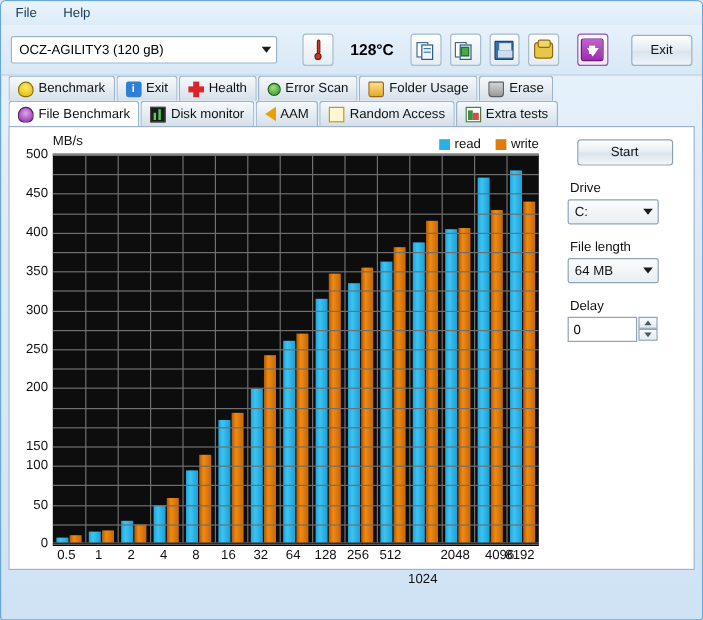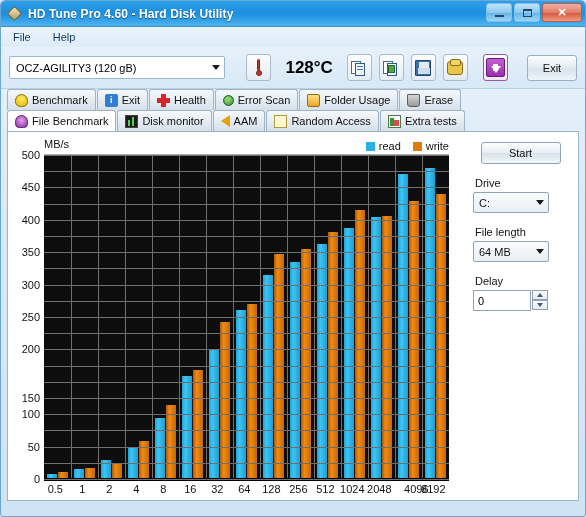--- a/index.html
+++ b/index.html
@@ -80,21 +80,21 @@
   }
   .temp-box {
     width:26px;height:27px;border:1px solid #a9bccd;border-radius:3px;
     background:linear-gradient(180deg,#fdfdfd,#e4ecf3);
     display:flex;align-items:center;justify-content:center;
     margin-left:14px;
   }
   .thermo { width:6px;height:17px;position:relative; }
   .thermo .stem{position:absolute;left:1.5px;top:0;width:3px;height:12px;background:#c0392b;border:1px solid #7a2018;border-radius:2px;}
   .thermo .bulb{position:absolute;left:0;bottom:0;width:6px;height:6px;border-radius:50%;background:#c0392b;border:1px solid #7a2018;}
-  .temp-text { font-size:17px; font-weight:bold; color:#000; margin-left:7px; }
+  .temp-text { font-size:13px; font-weight:bold; color:#000; margin-left:7px; }
   .tb-spacer { flex:1; }
   .tb-btn {
     width:26px;height:27px;border:1px solid #a9bccd;border-radius:3px;
     background:linear-gradient(180deg,#fdfdfd,#e4ecf3);
     display:flex;align-items:center;justify-content:center;
   }
   .tb-btn.purple { border-color:#9a55ad; background:linear-gradient(180deg,#fff,#f0e6f4); margin-left:8px;}
   .exit-btn {
     width:52px;height:26px;border:1px solid #9bb0c3;border-radius:3px;
     background:linear-gradient(180deg,#fcfdfe,#e3ebf2 50%,#d8e3ec 51%,#eef4f9);
@@ -222,35 +222,20 @@
   }
   .spin-b i { width:0;height:0;border-left:3px solid transparent;border-right:3px solid transparent; }
   .spin-b.up i { border-bottom:4px solid #46586a; }
   .spin-b.dn i { border-top:4px solid #46586a; }
 </style>
 </head>
 <body>
 
 <div class="window">
 
-  <div class="titlebar">
-    <div class="title-icon">
-        <div class="diamond"></div>
-      </div>
-    <div class="title-text">HD Tune Pro 4.60 - Hard Disk Utility</div>
-    <div class="win-buttons">
-      <div class="win-btn">
-          <span class="glyph-min"></span>
-        </div>
-      <div class="win-btn">
-          <span class="glyph-max"></span>
-        </div>
-      <div class="win-btn close">✕</div>
-    </div>
-  </div>
 
   <div class="menubar">
     <div class="menu-item">File</div>
     <div class="menu-item">Help</div>
   </div>
 
   <div class="toolbar">
     <div class="drive-select">
       <span class="label">OCZ-AGILITY3 (120 gB)</span>
       <span class="arrow"></span>
@@ -478,21 +463,21 @@
           <div class="xlabel" style="left: 38.34px;">1</div>
           <div class="xlabel" style="left: 65.34px;">2</div>
           <div class="xlabel" style="left: 92.34px;">4</div>
           <div class="xlabel" style="left: 119.34px;">8</div>
           <div class="xlabel" style="left: 146.34px;">16</div>
           <div class="xlabel" style="left: 173.34px;">32</div>
           <div class="xlabel" style="left: 200.34px;">64</div>
           <div class="xlabel" style="left: 227.34px;">128</div>
           <div class="xlabel" style="left: 254.34px;">256</div>
           <div class="xlabel" style="left: 281.34px;">512</div>
-          <div class="xlabel" style="left: 308.34px;">1024</div>
+          <div class="xlabel" style="left: 308.34px; margin-top: 20px;">1024</div>
           <div class="xlabel" style="left: 335.34px;">2048</div>
           <div class="xlabel" style="left: 362.34px; margin-left: 10px;">4096</div>
           <div class="xlabel" style="left: 389.34px;">8192</div>
         </div>
     </div>
 
     <div class="sidepanel">
       <div class="ctl-btn">Start</div>
 
       <div class="fld-label">Drive</div>

